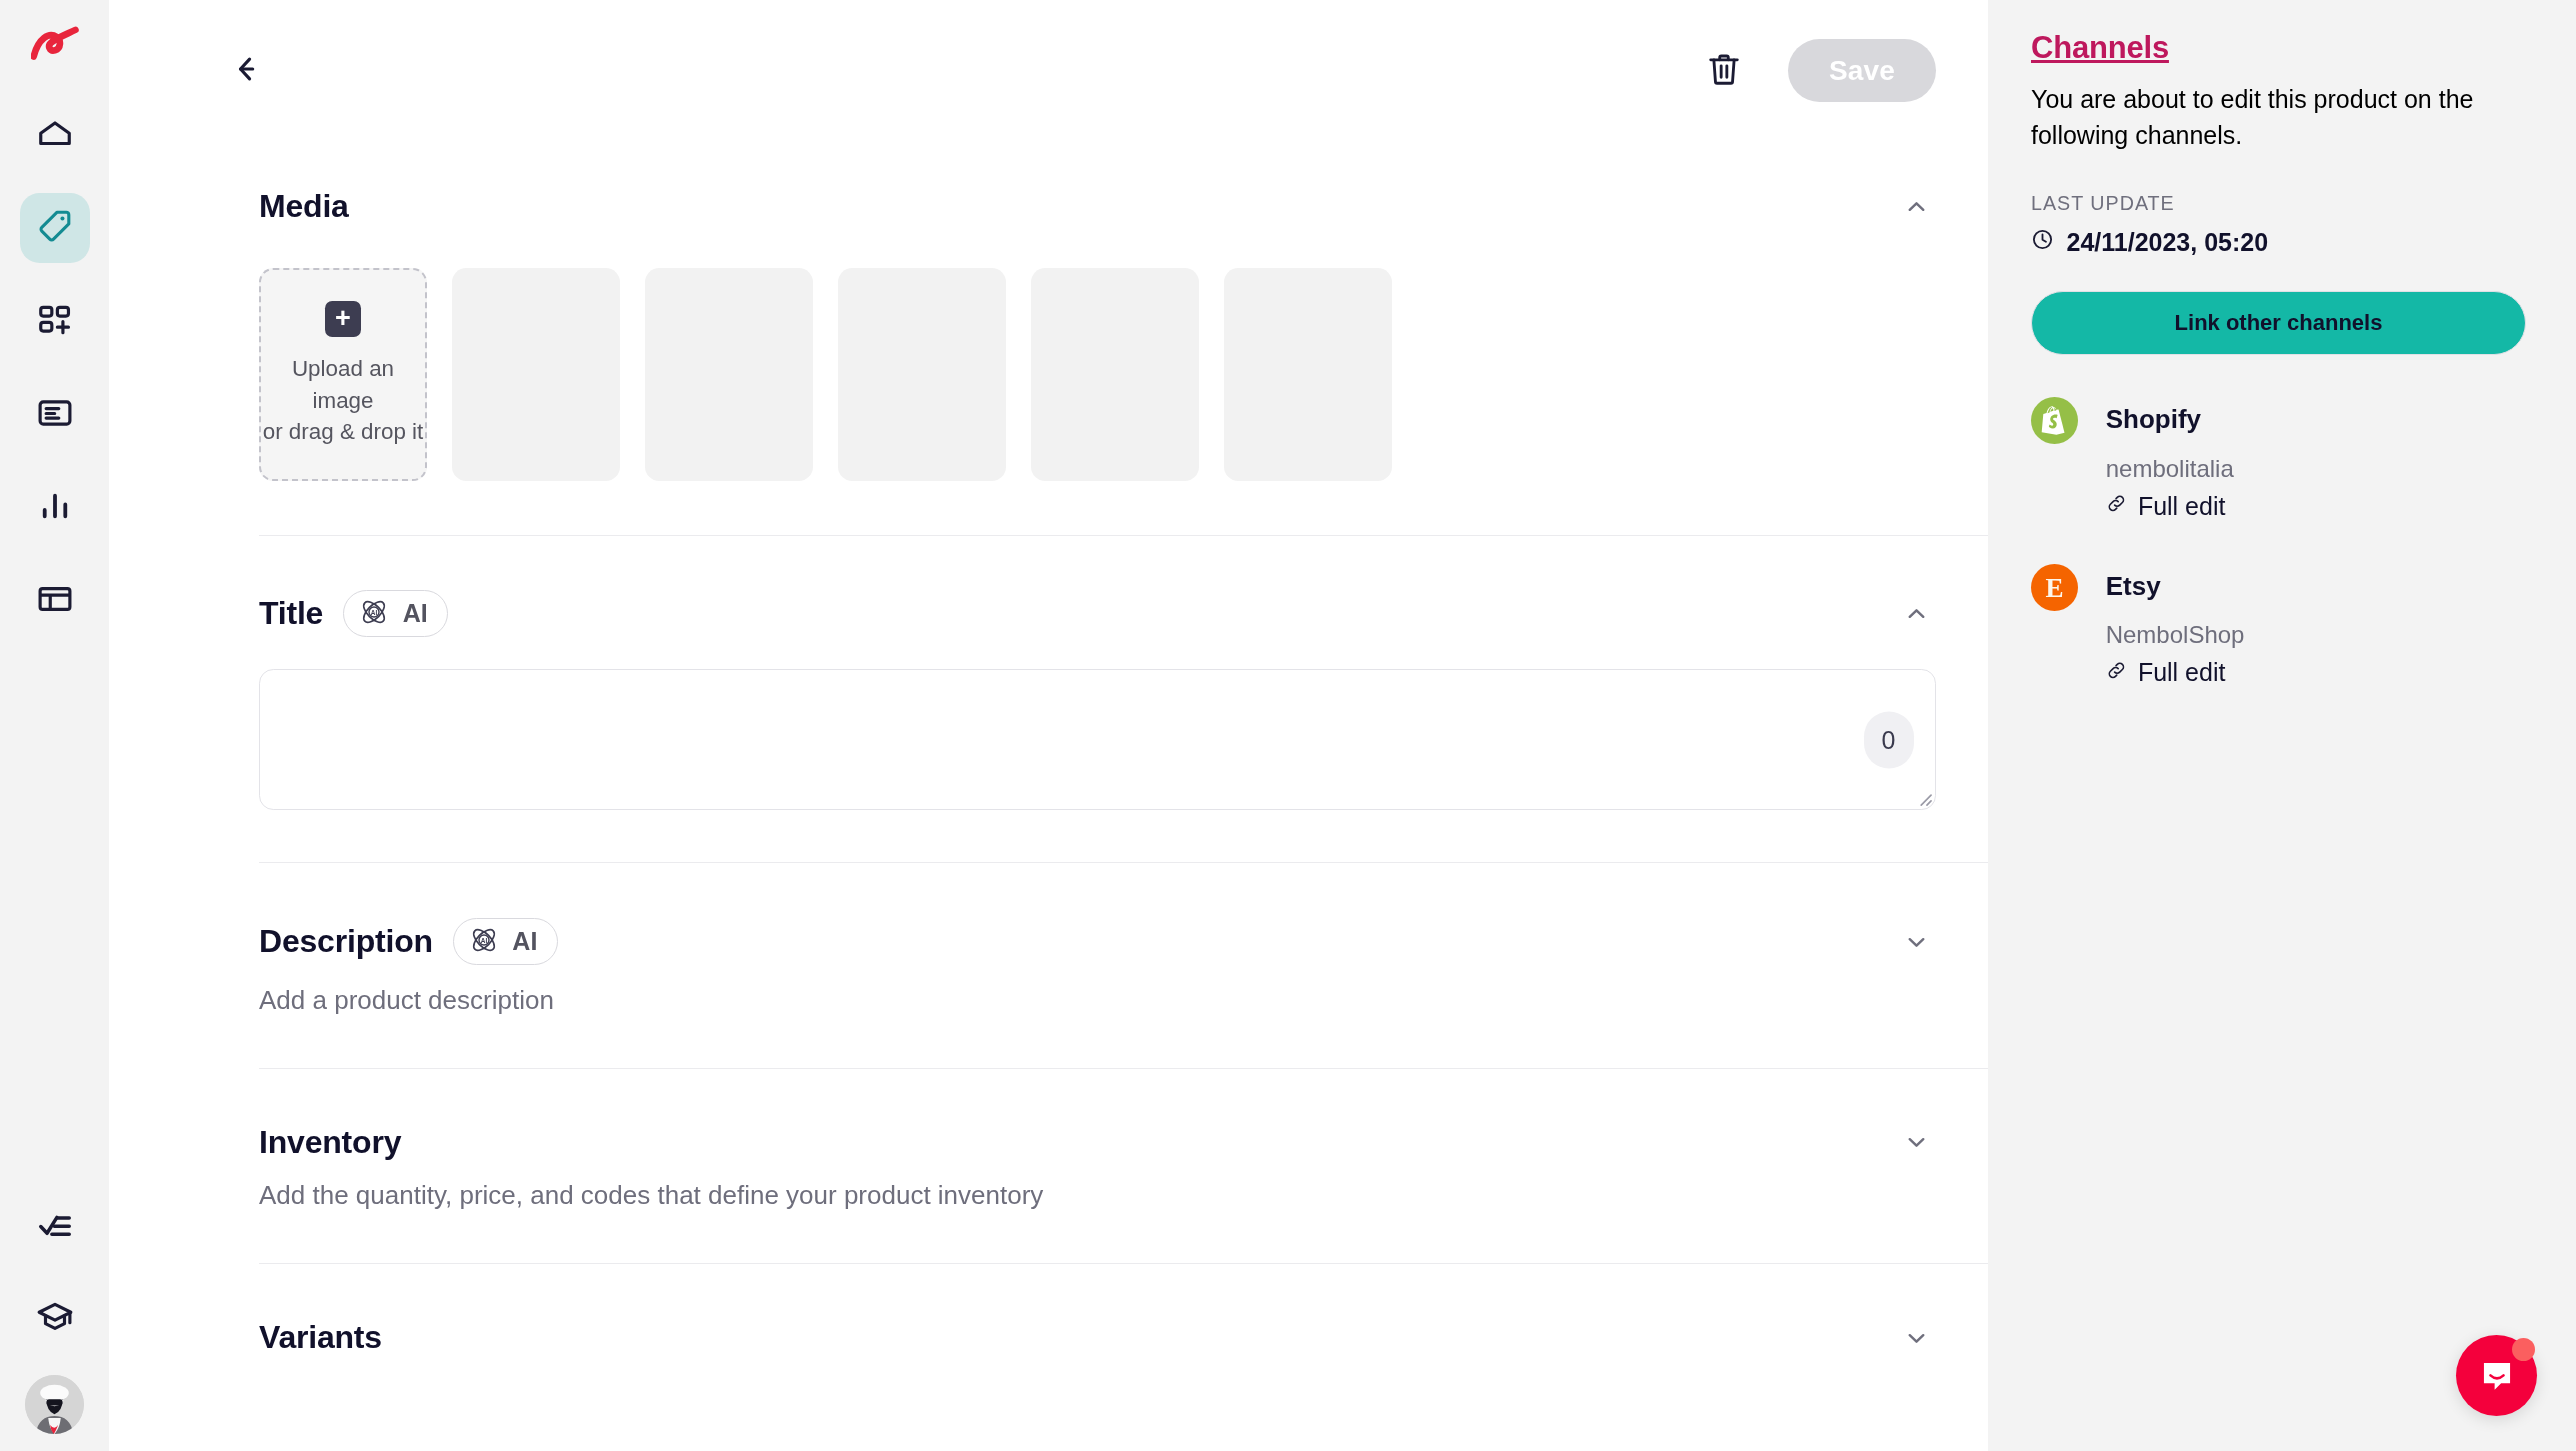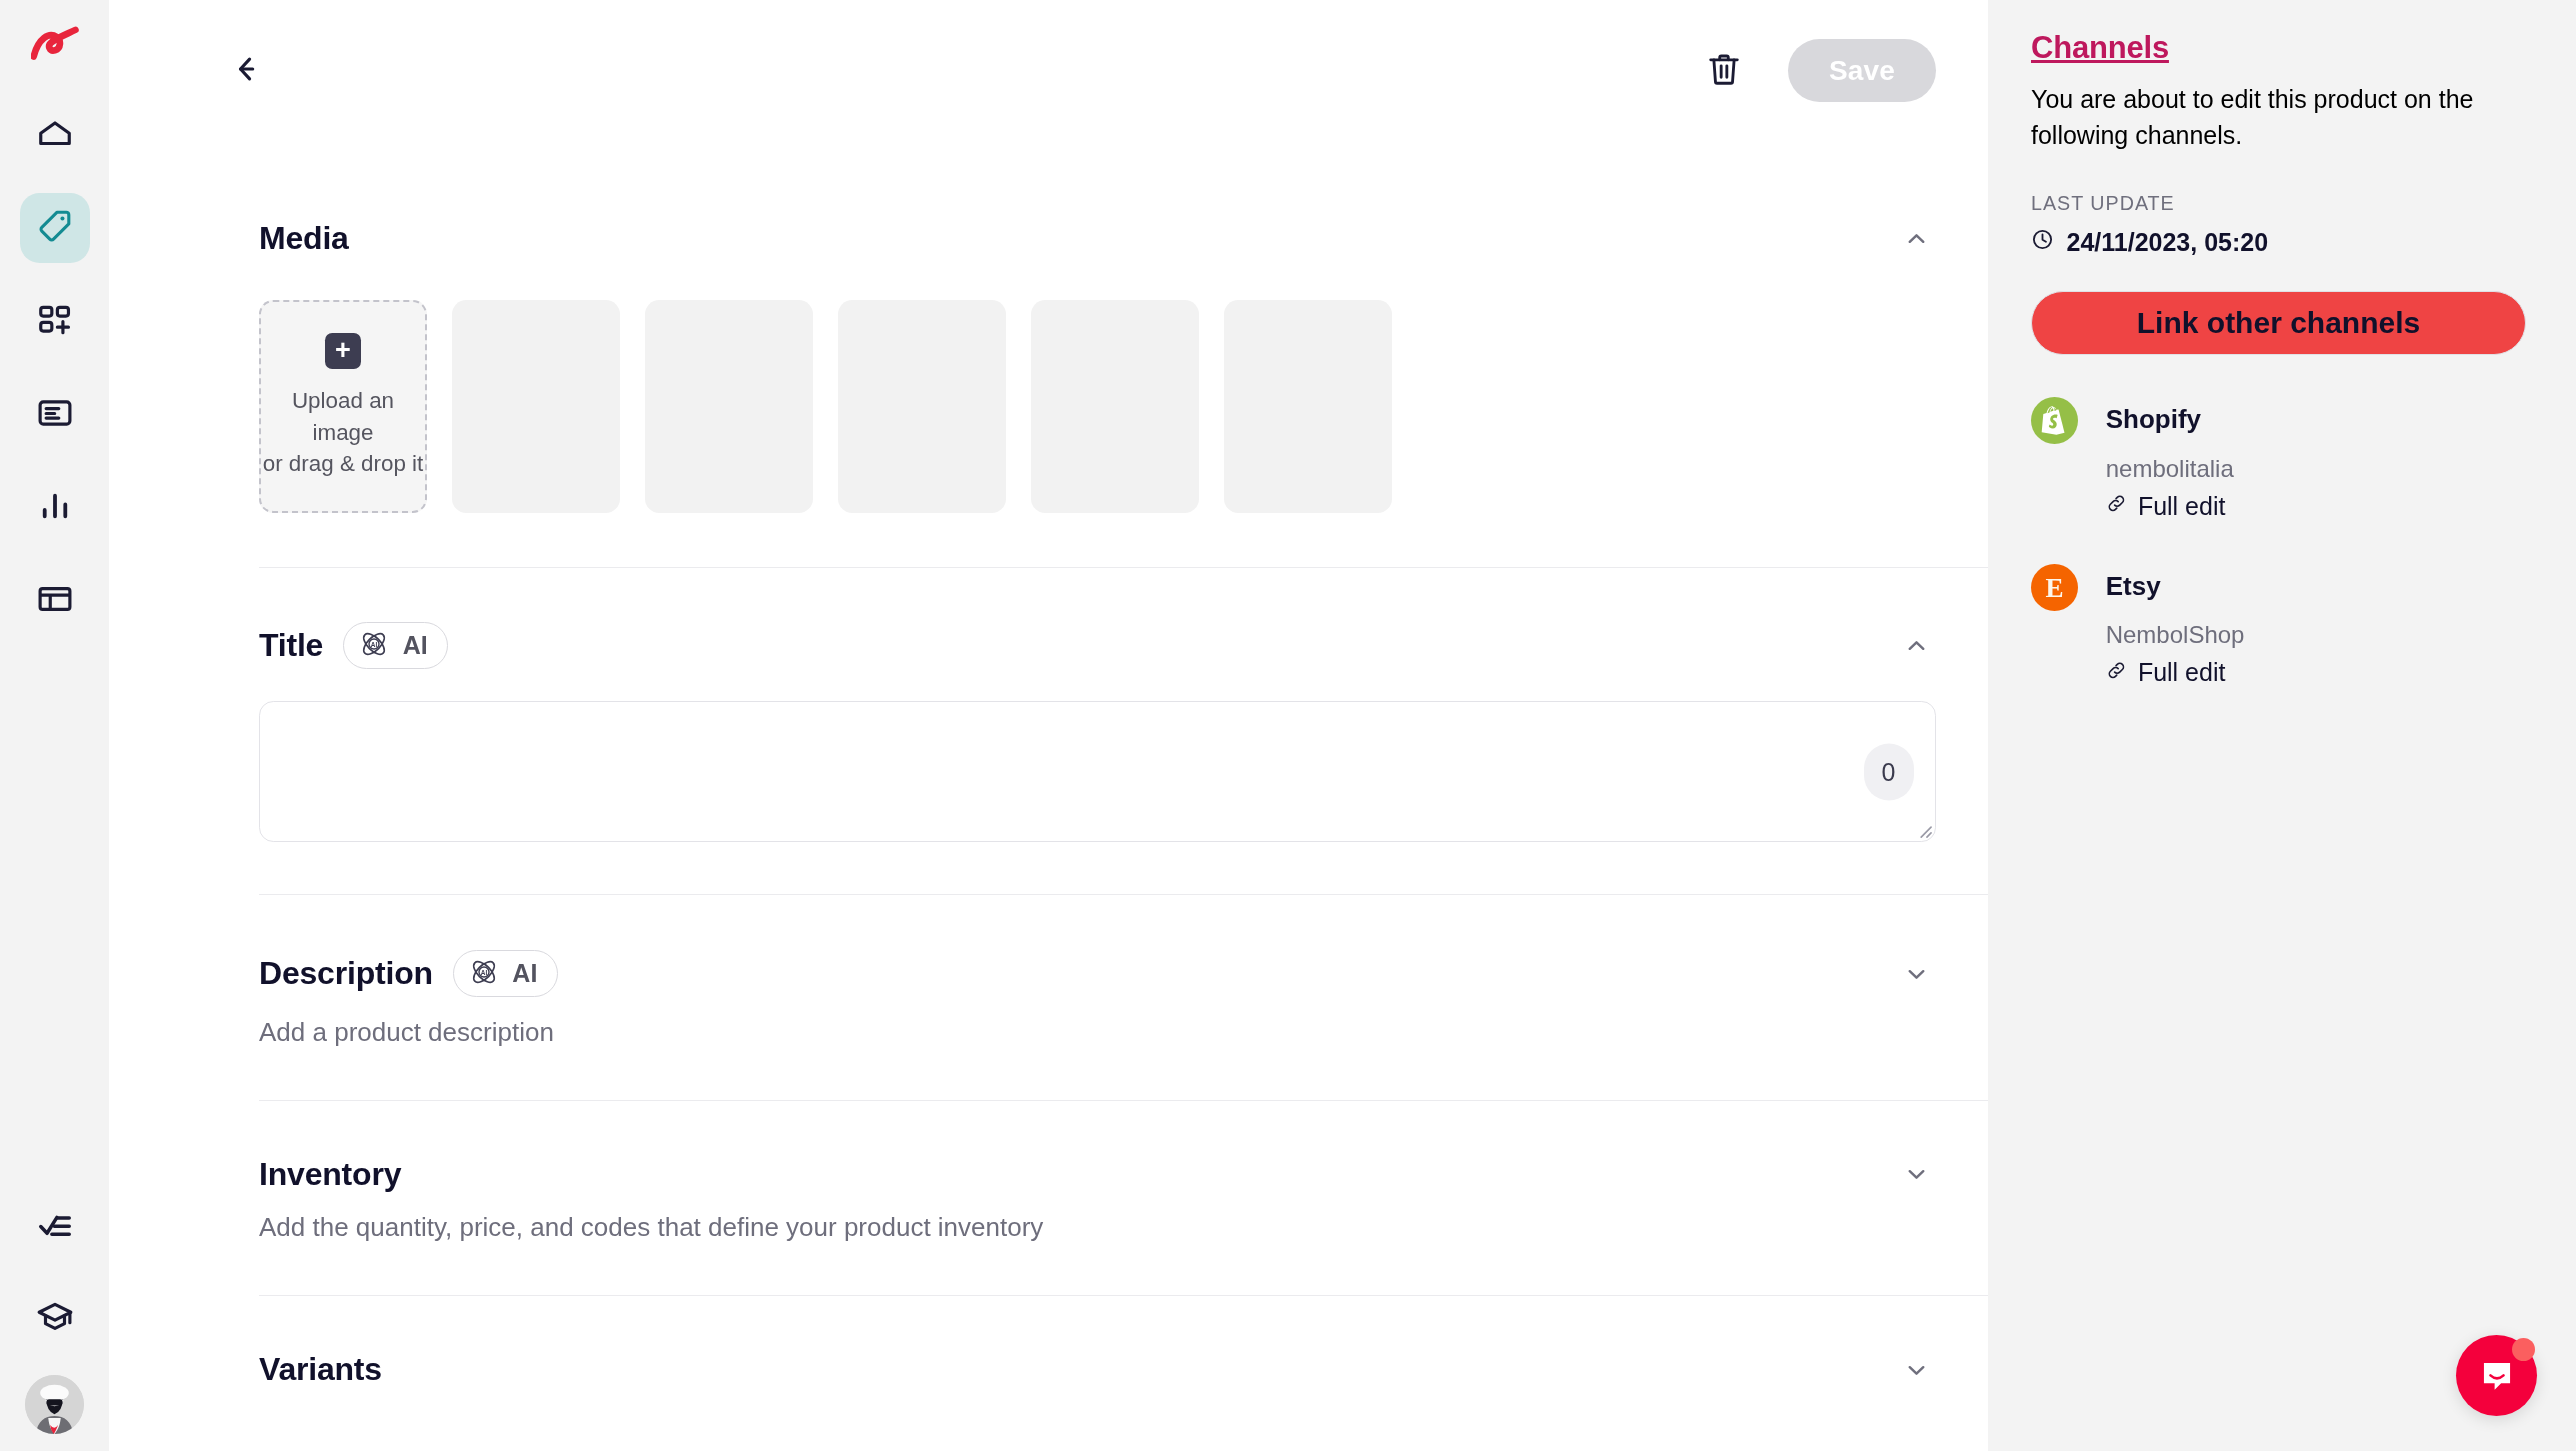--- a/index.html
+++ b/index.html
@@ -146,21 +146,21 @@
     cursor: pointer;
   }
   .sect-sub {
     font-size: 26px;
     color: #6e6e7c;
     margin-top: 19.7px;
   }
 
   
   .media-sec { padding-top: 47px; padding-bottom: 0; }
-  .media-head { padding-right: 52px; margin-top: 32px; }
+  .media-head { padding-right: 52px; }
   .media-row {
     display: flex;
     gap: 25px;
     margin-top: 43px;
     padding-bottom: 54px;
     margin-right: -52px;
   }
   .media-slot {
     width: 168px;
     height: 213px;
@@ -278,23 +278,23 @@
     gap: 12.5px;
     font-size: 25px;
     font-weight: 700;
     color: #11112b;
   }
   .link-btn {
     margin-top: 34px;
     width: 100%;
     height: 64px;
     border-radius: 34px;
-    background: #ef4444;
+    background: #14b8a6;
     border: 1.8px solid #e0e0e5;
-    font-size: 30px;
+    font-size: 22px;
     font-weight: 700;
     color: #11112b;
     font-family: "Liberation Sans", sans-serif;
     cursor: pointer;
   }
   .channel {
     margin-top: 41px;
     display: grid;
     grid-template-columns: 55px 1fr;
     column-gap: 19.7px;

